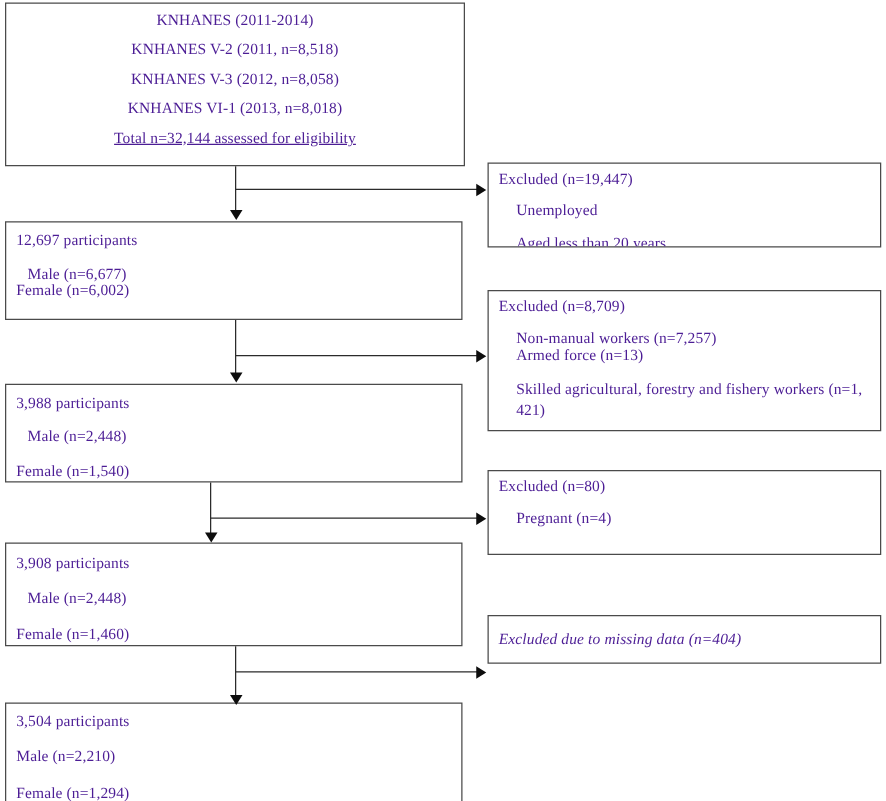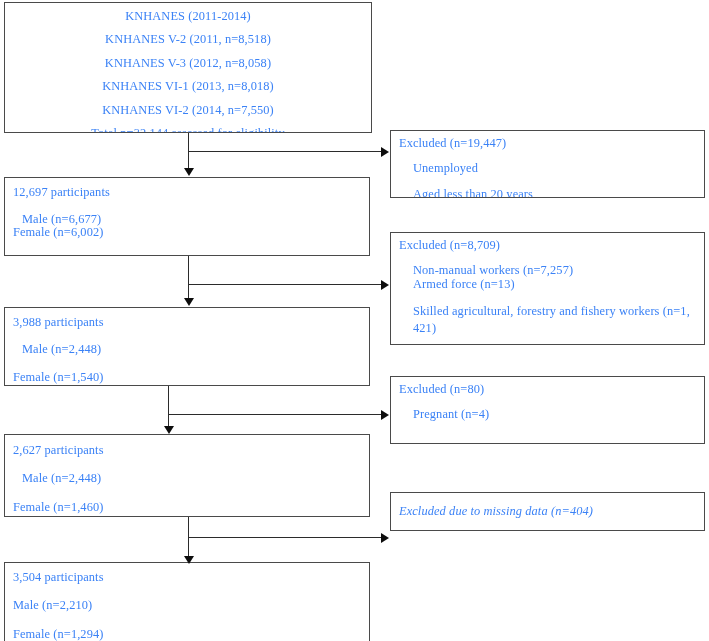--- a/index.html
+++ b/index.html
@@ -7,21 +7,21 @@
     padding: 0;
     background: #ffffff;
   }
   #page {
     position: relative;
     width: 709px;
     height: 641px;
     overflow: hidden;
     background: #ffffff;
     font-family: "Liberation Serif", "DejaVu Serif", serif;
-    color: #3b82f6;
+    color: #4c1d95;
   }
   .box {
     position: absolute;
     box-sizing: border-box;
     border: 1.4px solid #4a4a4a;
     background: #ffffff;
     overflow: hidden;
   }
   .box-lines {
     position: absolute;
@@ -72,21 +72,20 @@
 <body>
 
 <div id="page">
 
   <div class="box" style="left:4px; top:2px; width:368px; height:131px;">
     <div class="box-lines" style="padding-top:7px;">
       <p class="line center" style="margin-bottom:11px;">KNHANES  (2011-2014)</p>
       <p class="line center" style="margin-bottom:11px;">KNHANES  V-2  (2011,  n=8,518)</p>
       <p class="line center" style="margin-bottom:11px;">KNHANES  V-3  (2012,  n=8,058)</p>
       <p class="line center" style="margin-bottom:11px;">KNHANES  VI-1  (2013,  n=8,018)</p>
-      <p class="line center" style="margin-bottom:11px;">KNHANES  VI-2  (2014,  n=7,550)</p>
       <p class="line center underline">Total n=32,144   assessed for eligibility</p>
     </div>
   </div>
 
   <div class="box" style="left:4px; top:177px; width:366px; height:79px;">
     <div class="box-lines" style="padding-top:8px;">
       <p class="line" style="margin-bottom:15px;">12,697  participants</p>
       <p class="line indent1" style="">Male (n=6,677)</p>
       <p class="line">Female  (n=6,002)</p>
     </div>
@@ -95,21 +94,21 @@
   <div class="box" style="left:4px; top:307px; width:366px; height:79px;font-family:Liberation Serif, serif;">
     <div class="box-lines" style="padding-top:8px;">
       <p class="line" style="margin-bottom:15px;">3,988  participants</p>
       <p class="line indent1" style="margin-bottom:15px;">Male (n=2,448)</p>
       <p class="line">Female  (n=1,540)</p>
     </div>
   </div>
 
   <div class="box" style="left:4px; top:434px; width:366px; height:83px;">
     <div class="box-lines" style="padding-top:9px;">
-      <p class="line" style="margin-bottom:16px;">2,627  participants</p>
+      <p class="line" style="margin-bottom:16px;">3,908  participants</p>
       <p class="line indent1" style="margin-bottom:16px;">Male (n=2,448)</p>
       <p class="line">Female  (n=1,460)</p>
     </div>
   </div>
 
   <div class="box" style="left:4px; top:562px; width:366px; height:85px;">
     <div class="box-lines" style="padding-top:8px;">
       <p class="line" style="margin-bottom:16px;">3,504  participants</p>
       <p class="line" style="margin-bottom:16px;">Male (n=2,210)</p>
       <p class="line">Female  (n=1,294)</p>

